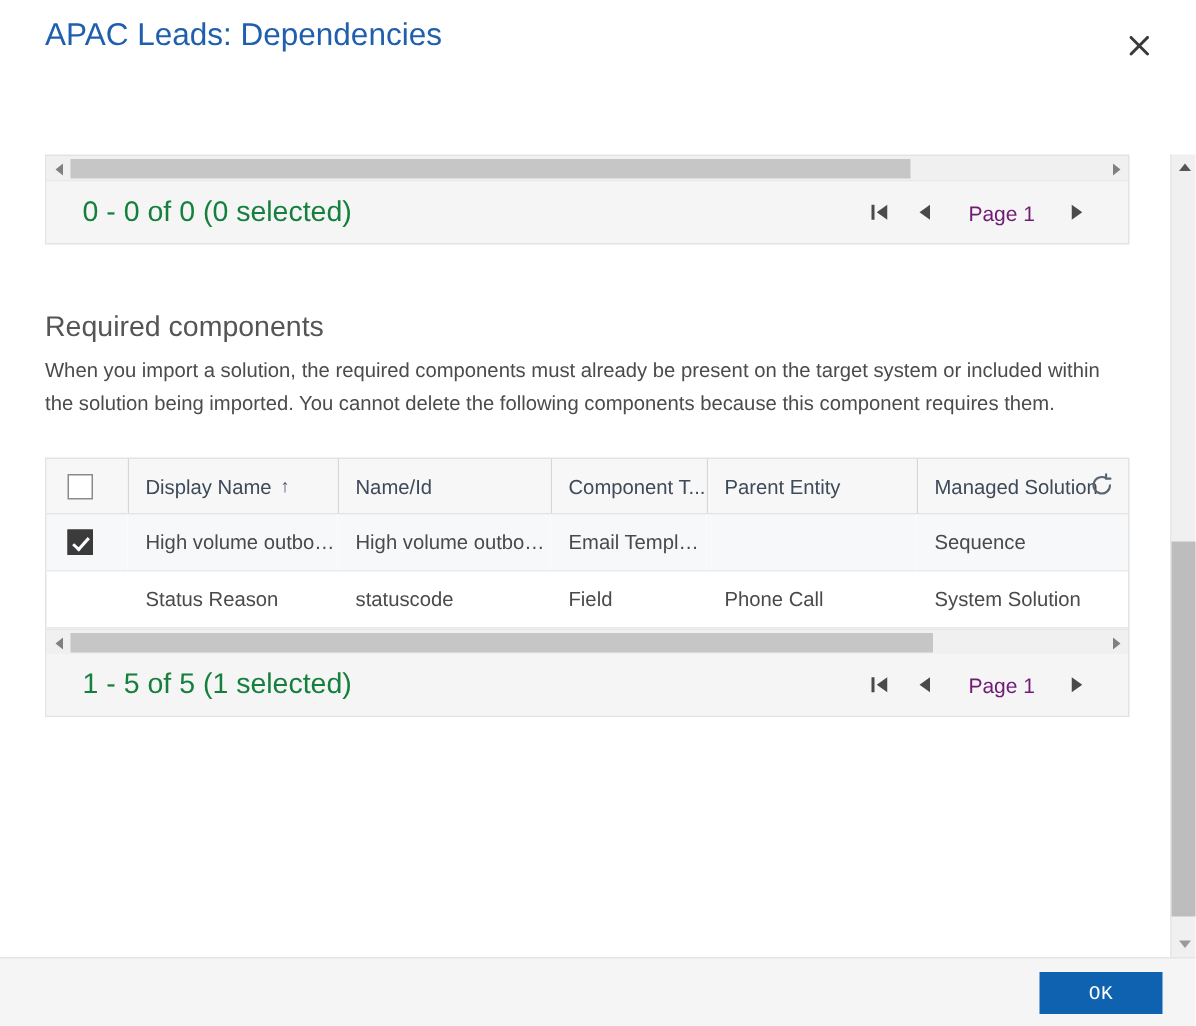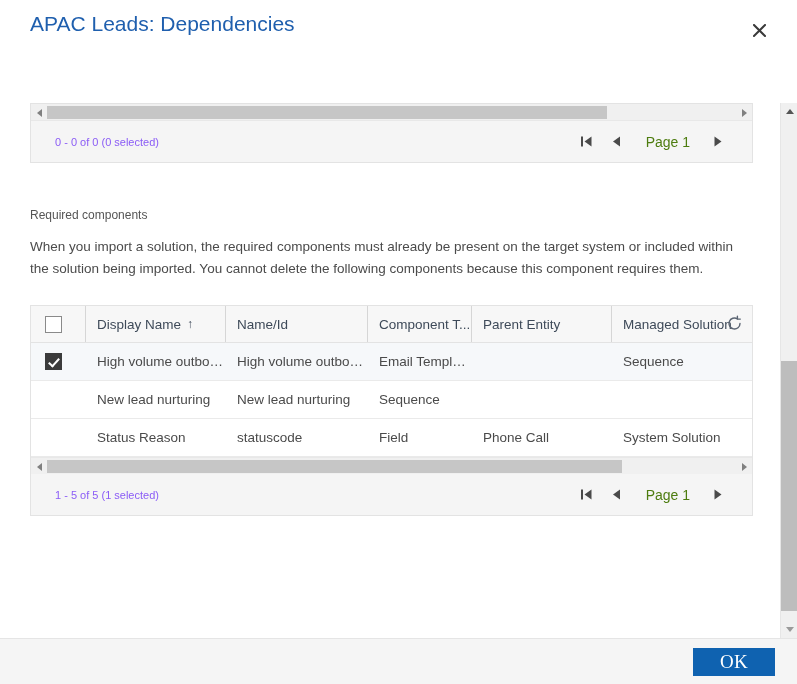--- a/index.html
+++ b/index.html
@@ -119,47 +119,47 @@
   
   .pager {
     position: relative;
     height: 41px;
     background: #f5f5f5;
     display: flex;
     align-items: center;
   }
   .pager-count {
     margin-left: 24px;
-    font-size: 11px;
-    color: #8b5cf6;
+    font-size: 19px;
+    color: #15803d;
     white-space: nowrap;
   }
   .pager-nav {
     position: absolute;
     right: 22px; top: 0; bottom: 0;
     display: flex; align-items: center; gap: 4px;
   }
   .pg-btn {
     width: 26px; height: 26px;
     display: flex; align-items: center; justify-content: center;
     cursor: pointer;
     background: transparent; border: none; padding: 0;
   }
   .pg-label {
-    font-size: 14px; color: #4d7c0f;
+    font-size: 14px; color: #701a75;
     padding: 0 10px 0 12px;
     white-space: nowrap;
   }
   .pg-btn svg { display: block; }
 
   
   .section-label {
     position: absolute;
     left: 30px; top: 148px;
-    font-size: 12px;
+    font-size: 19px;
     color: #555555;
   }
   .section-desc {
     position: absolute;
     left: 30px; top: 176px;
     width: 712px;
     font-size: 13.5px;
     color: #4b4b4b;
     line-height: 21.5px;
   }
@@ -245,22 +245,22 @@
     background: #f5f5f5;
     border-top: 1px solid #e5e5e5;
   }
   .ok-btn {
     position: absolute;
     right: 22px; top: 9px;
     width: 82px; height: 28px;
     background: #0f62b0;
     color: #ffffff;
     border: none;
-    font-size: 19px;
-    font-family: Liberation Serif, serif;
+    font-size: 13px;
+    font-family: Liberation Mono, monospace;
     cursor: pointer;
     letter-spacing: .3px;
   }
 </style>
 </head>
 <body>
 
 <div class="dialog">
 
   <div class="dlg-title">APAC Leads: Dependencies</div>
@@ -376,32 +376,20 @@
             <td>Email Template</td>
             <td></td>
             <td>Sequence</td>
           </tr>
           <tr>
             <td class="cb-cell">
               <div class="cbwrap">
                   <span class="cbox" style="visibility:hidden"></span>
                 </div>
             </td>
-            <td>New lead nurturing</td>
-            <td>New lead nurturing</td>
-            <td>Sequence</td>
-            <td></td>
-            <td></td>
-          </tr>
-          <tr>
-            <td class="cb-cell">
-              <div class="cbwrap">
-                  <span class="cbox" style="visibility:hidden"></span>
-                </div>
-            </td>
             <td>Status Reason</td>
             <td>statuscode</td>
             <td>Field</td>
             <td>Phone Call</td>
             <td>System Solution</td>
           </tr>
         </tbody>
       </table>
 
       <div class="hscroll" style="border-top:1px solid #e8e8e8; border-bottom:none;">

